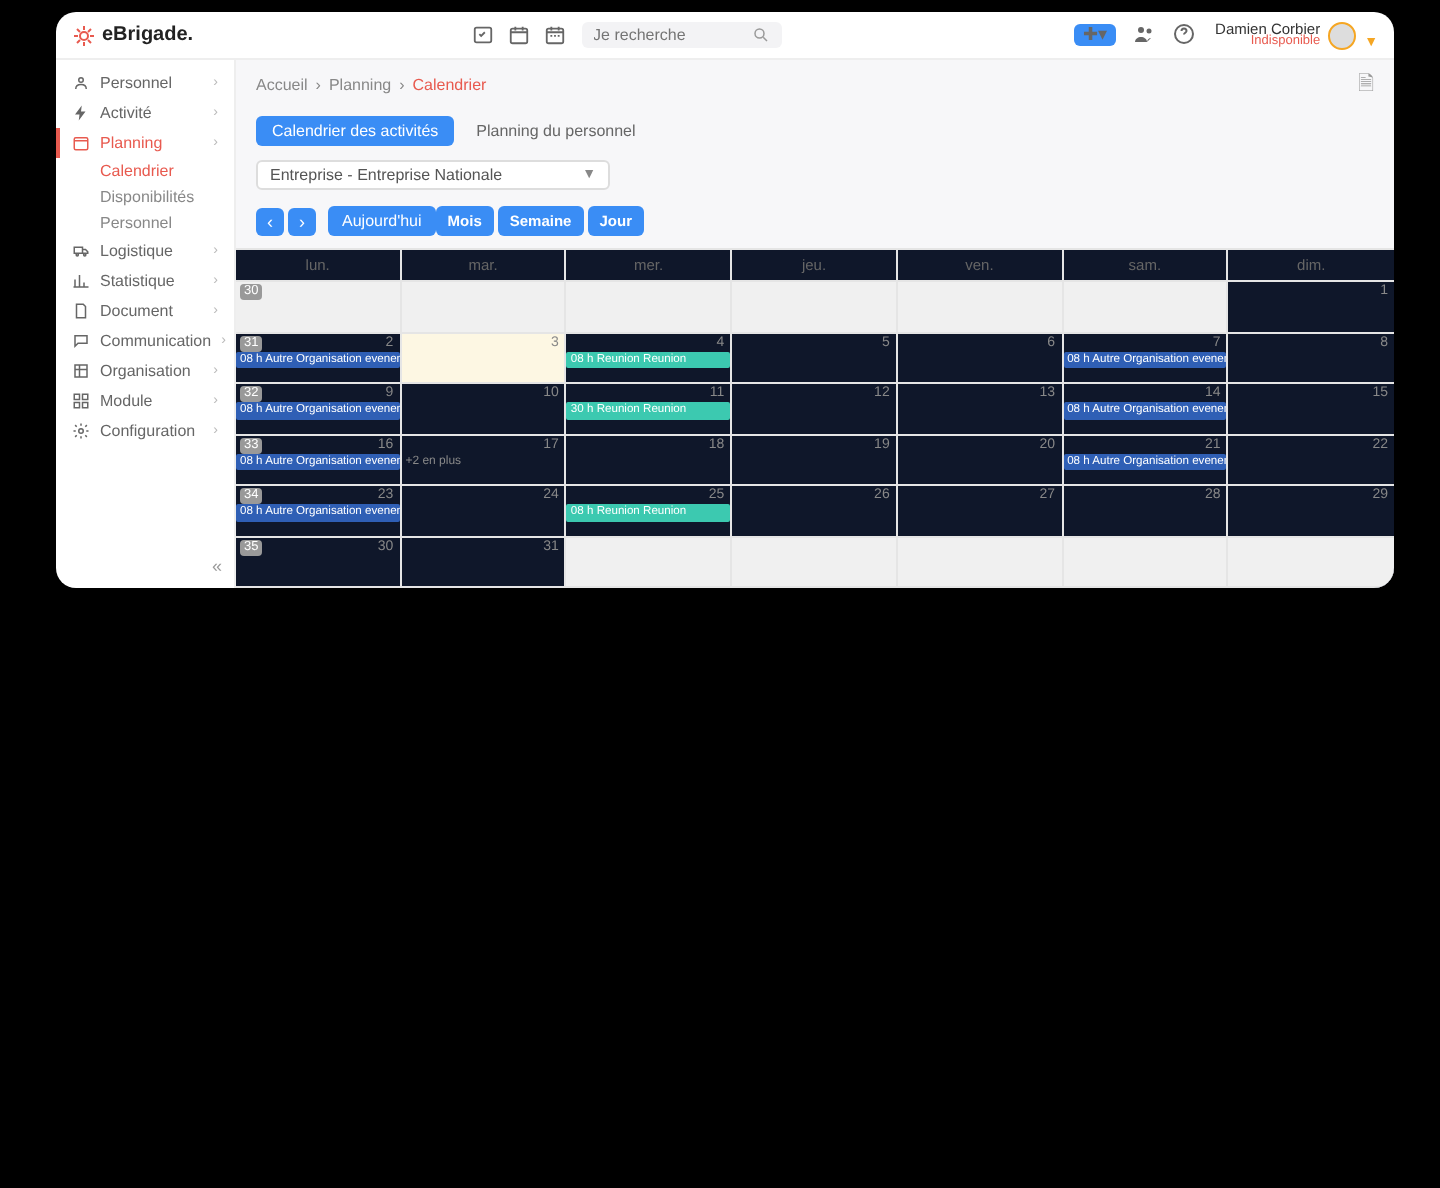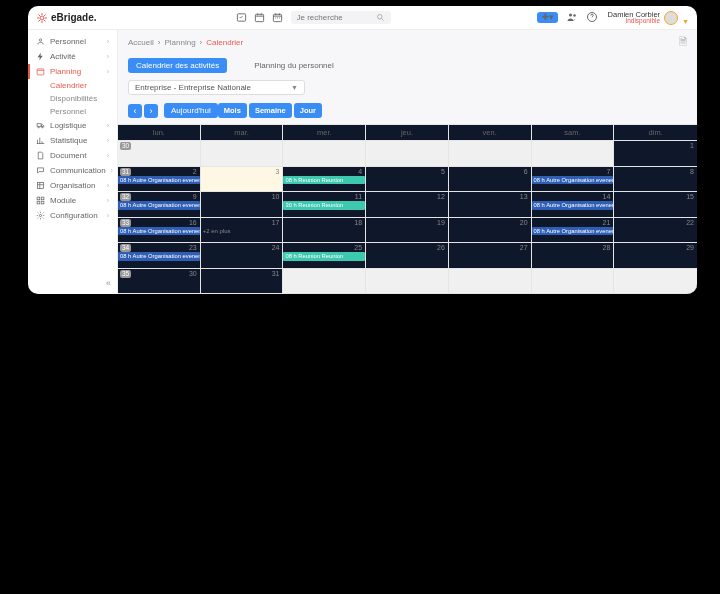--- a/index.html
+++ b/index.html
@@ -34,21 +34,21 @@
 .sidebar-sub { padding-left: 22px; font-size: 8px; color: #888; padding-top: 2px; padding-bottom: 2px; cursor: pointer; }
 .sidebar-sub.active { color: #e85a4f; }
 .collapse { position: absolute; bottom: 6px; right: 6px; color: #999; font-size: 9px; cursor: pointer; }
 .side-ic { width: 9px; height: 9px; flex: 0 0 9px; }
 
 
 .main { flex: 1; display: flex; flex-direction: column; background: #f7f7f9; min-width: 0; }
 .crumbs { font-size: 8px; padding: 4px 10px; color: #888; display: flex; align-items: center; gap: 4px; }
 .crumbs .last { color: #e85a4f; }
 .crumbs .docic { margin-left: auto; color: #999; font-size: 10px; cursor: pointer; }
-.tabs { padding: 3px 10px; display: flex; gap: 19px; }
+.tabs { padding: 3px 10px; display: flex; gap: 3px; }
 .tab { font-size: 8px; padding: 3px 8px; border-radius: 3px; cursor: pointer; color: #666; }
 .tab.active { background: #3a8df5; color: #fff; }
 
 .filters { padding: 4px 10px; }
 .dropdown { background: #fff; border: 1px solid #ddd; border-radius: 3px; padding: 2px 6px; font-size: 8px; display: inline-flex; align-items: center; gap: 40px; cursor: pointer; }
 .dropdown .caret { font-size: 7px; color: #888; }
 
 .cal-header { display: flex; align-items: center; padding: 4px 10px 6px; }
 .nav-btn { background: #3a8df5; color: #fff; border-radius: 3px; width: 14px; height: 14px; display: flex; align-items: center; justify-content: center; font-size: 9px; cursor: pointer; margin-right: 2px; }
 .today-btn { background: #3a8df5; color: #fff; border-radius: 3px; padding: 3px 7px; font-size: 8px; cursor: pointer; margin-left: 4px; }

